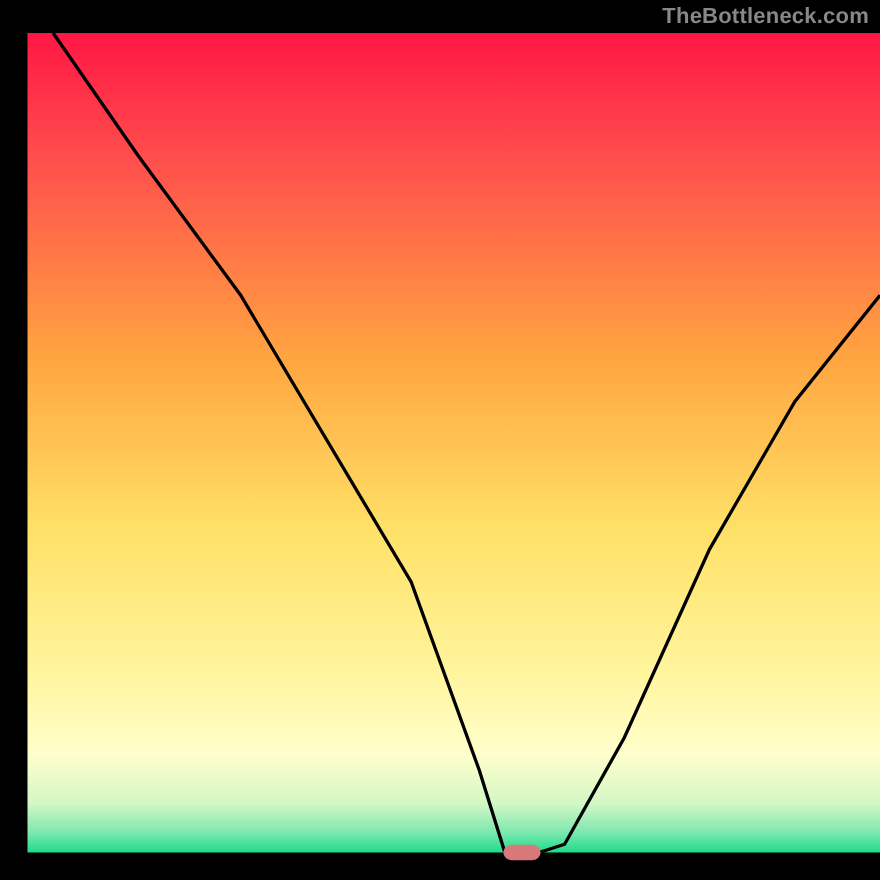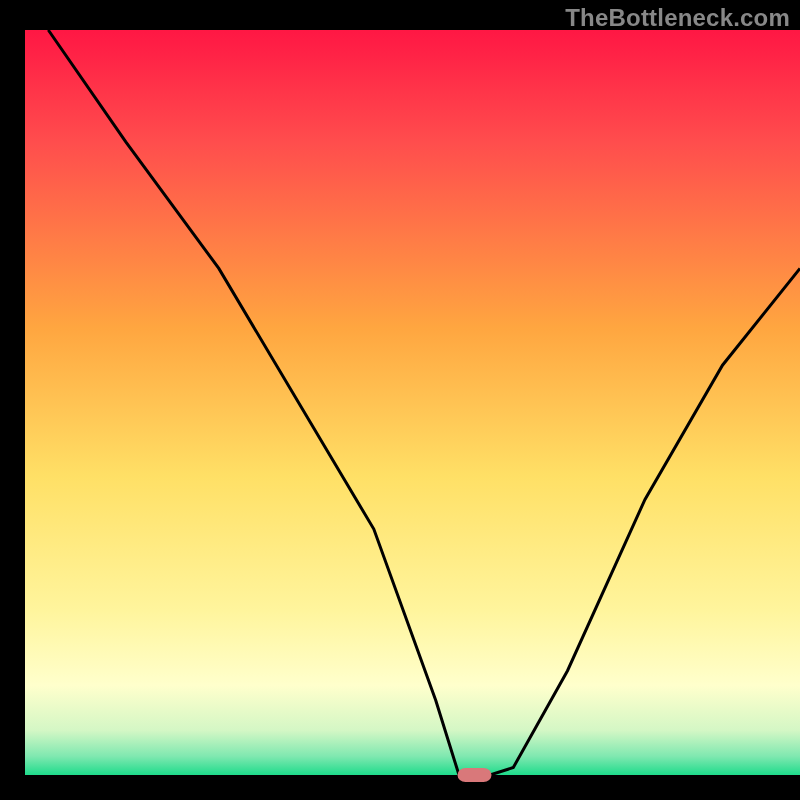--- a/index.html
+++ b/index.html
@@ -13,21 +13,21 @@
   .container {
     position: relative;
     width: 800px;
     height: 800px;
   }
   .watermark {
     position: absolute;
     top: 4px;
     right: 10px;
     font-family: Arial, Helvetica, sans-serif;
-    font-size: 24px;
+    font-size: 20px;
     font-weight: 600;
     color: #888;
     letter-spacing: 0.2px;
     z-index: 3;
   }
   svg {
     position: absolute;
     top: 0;
     left: 0;
     z-index: 1;

